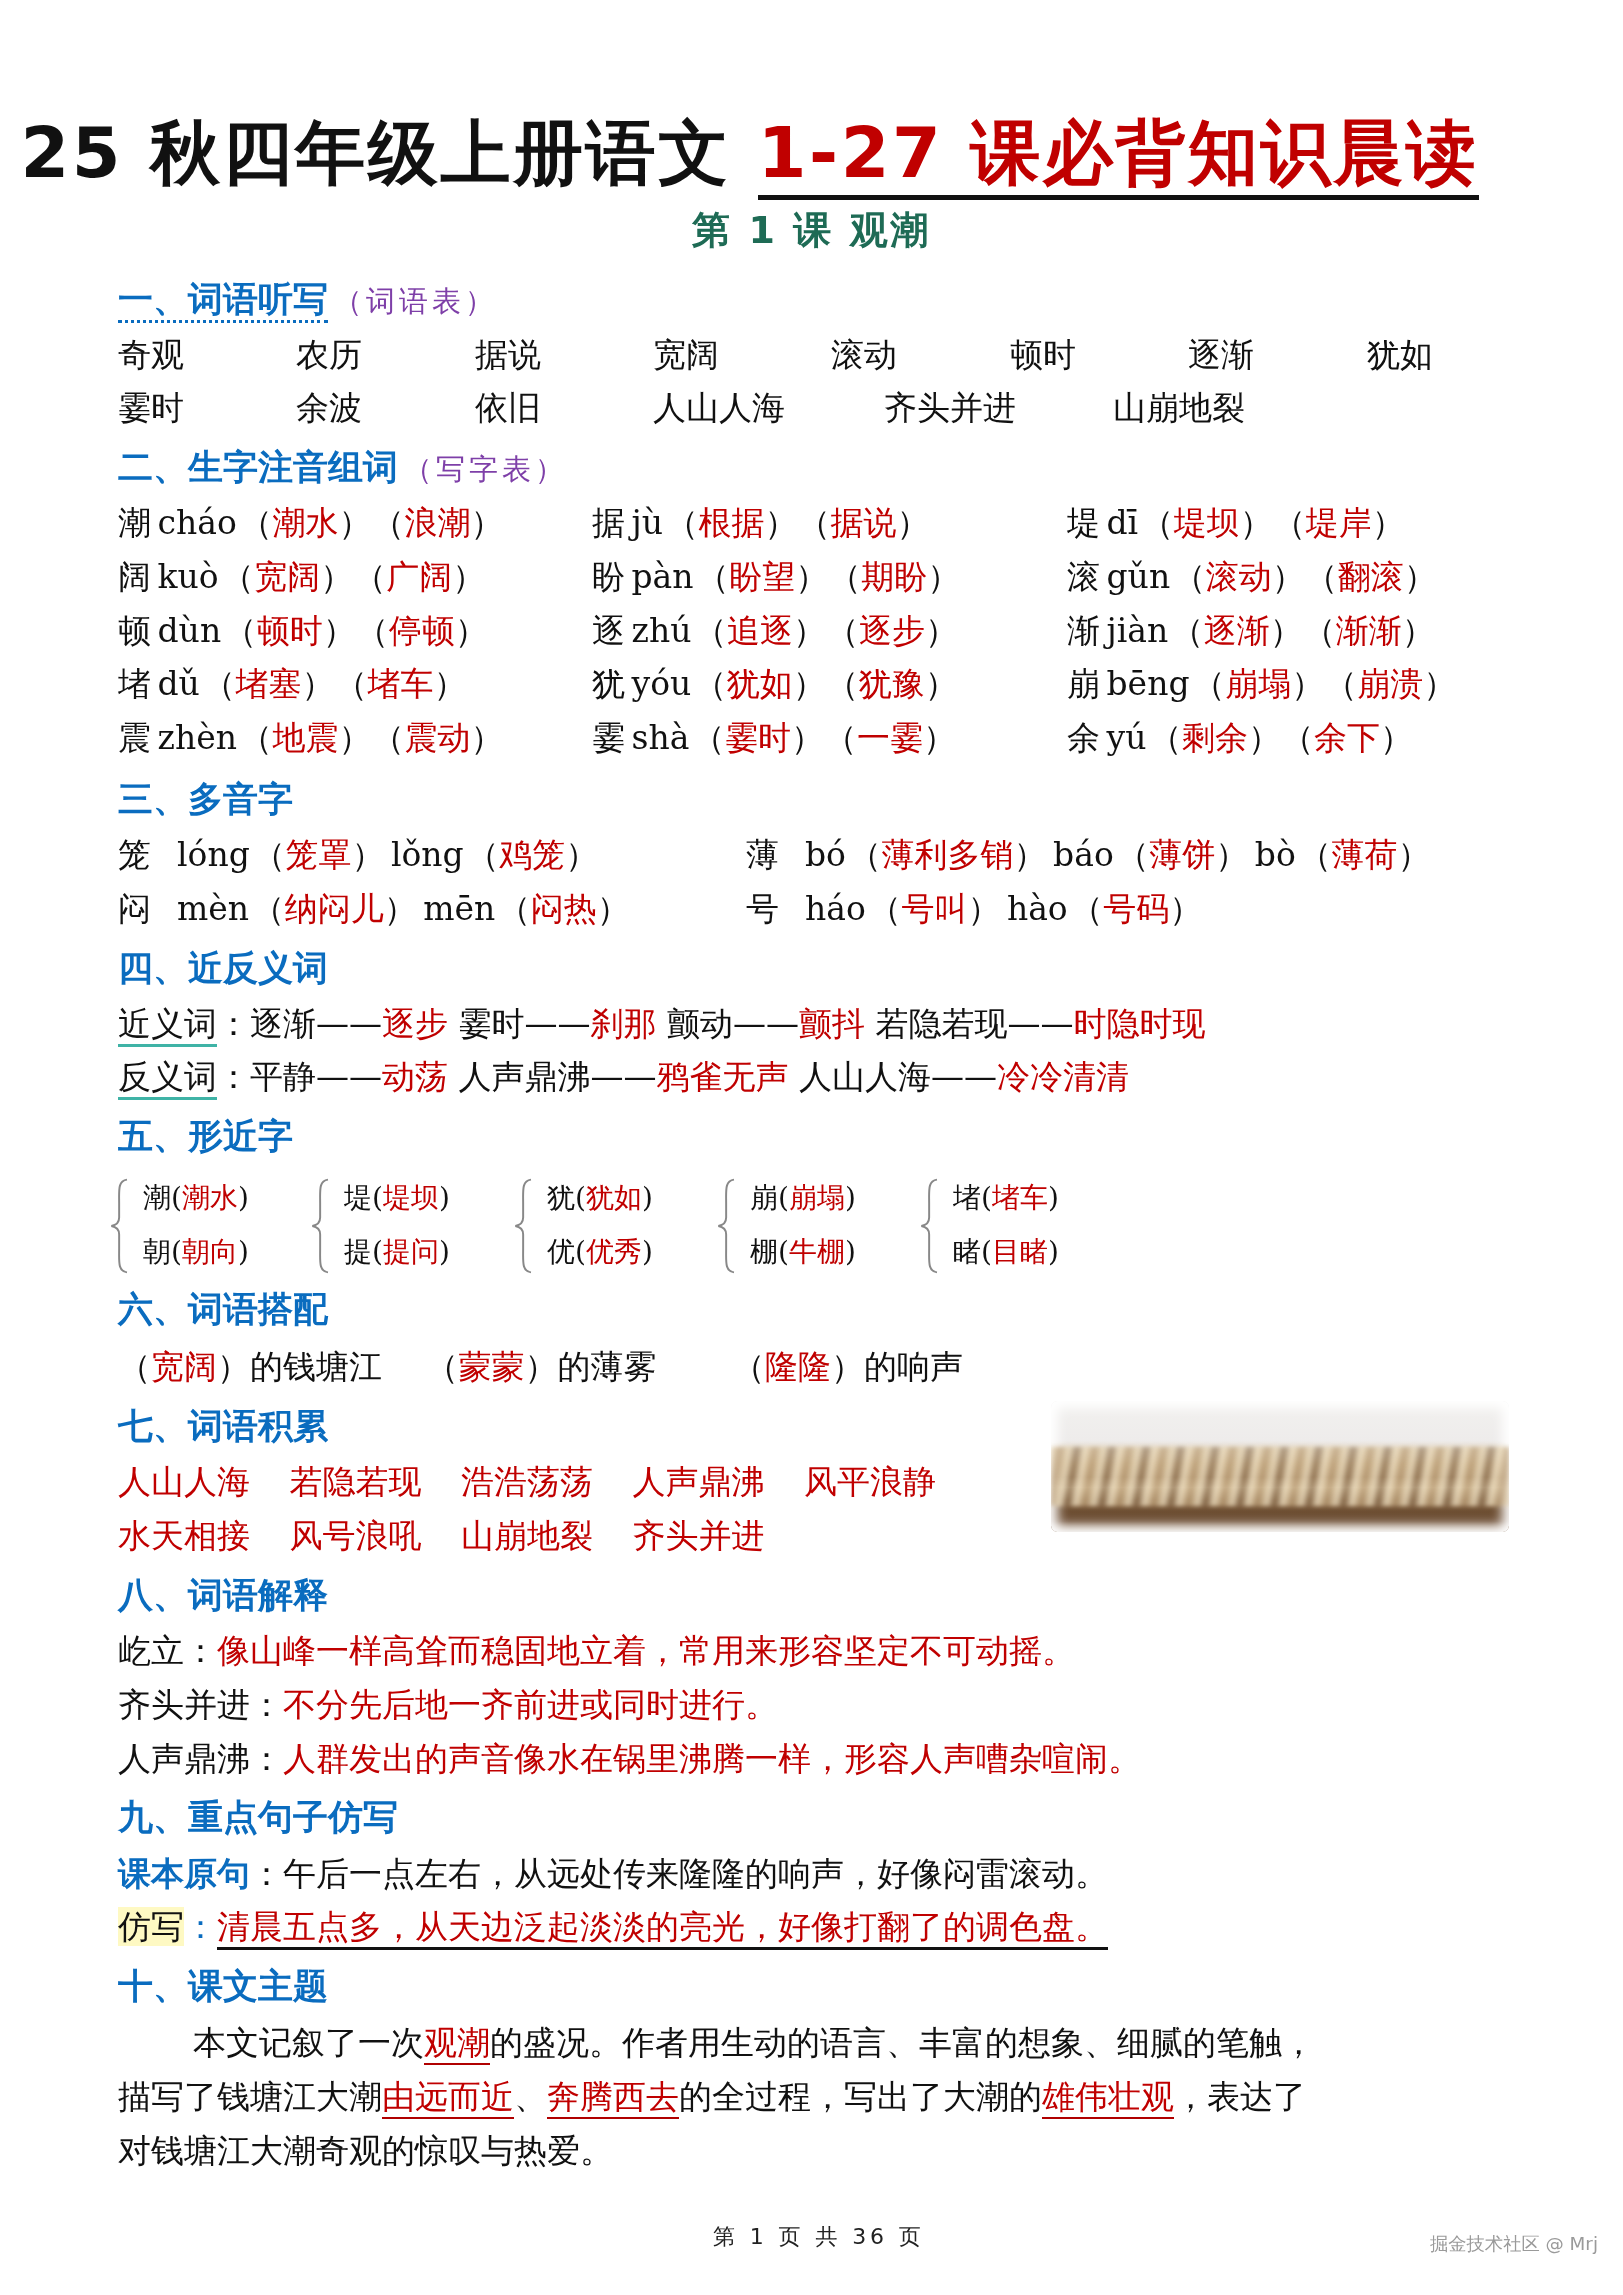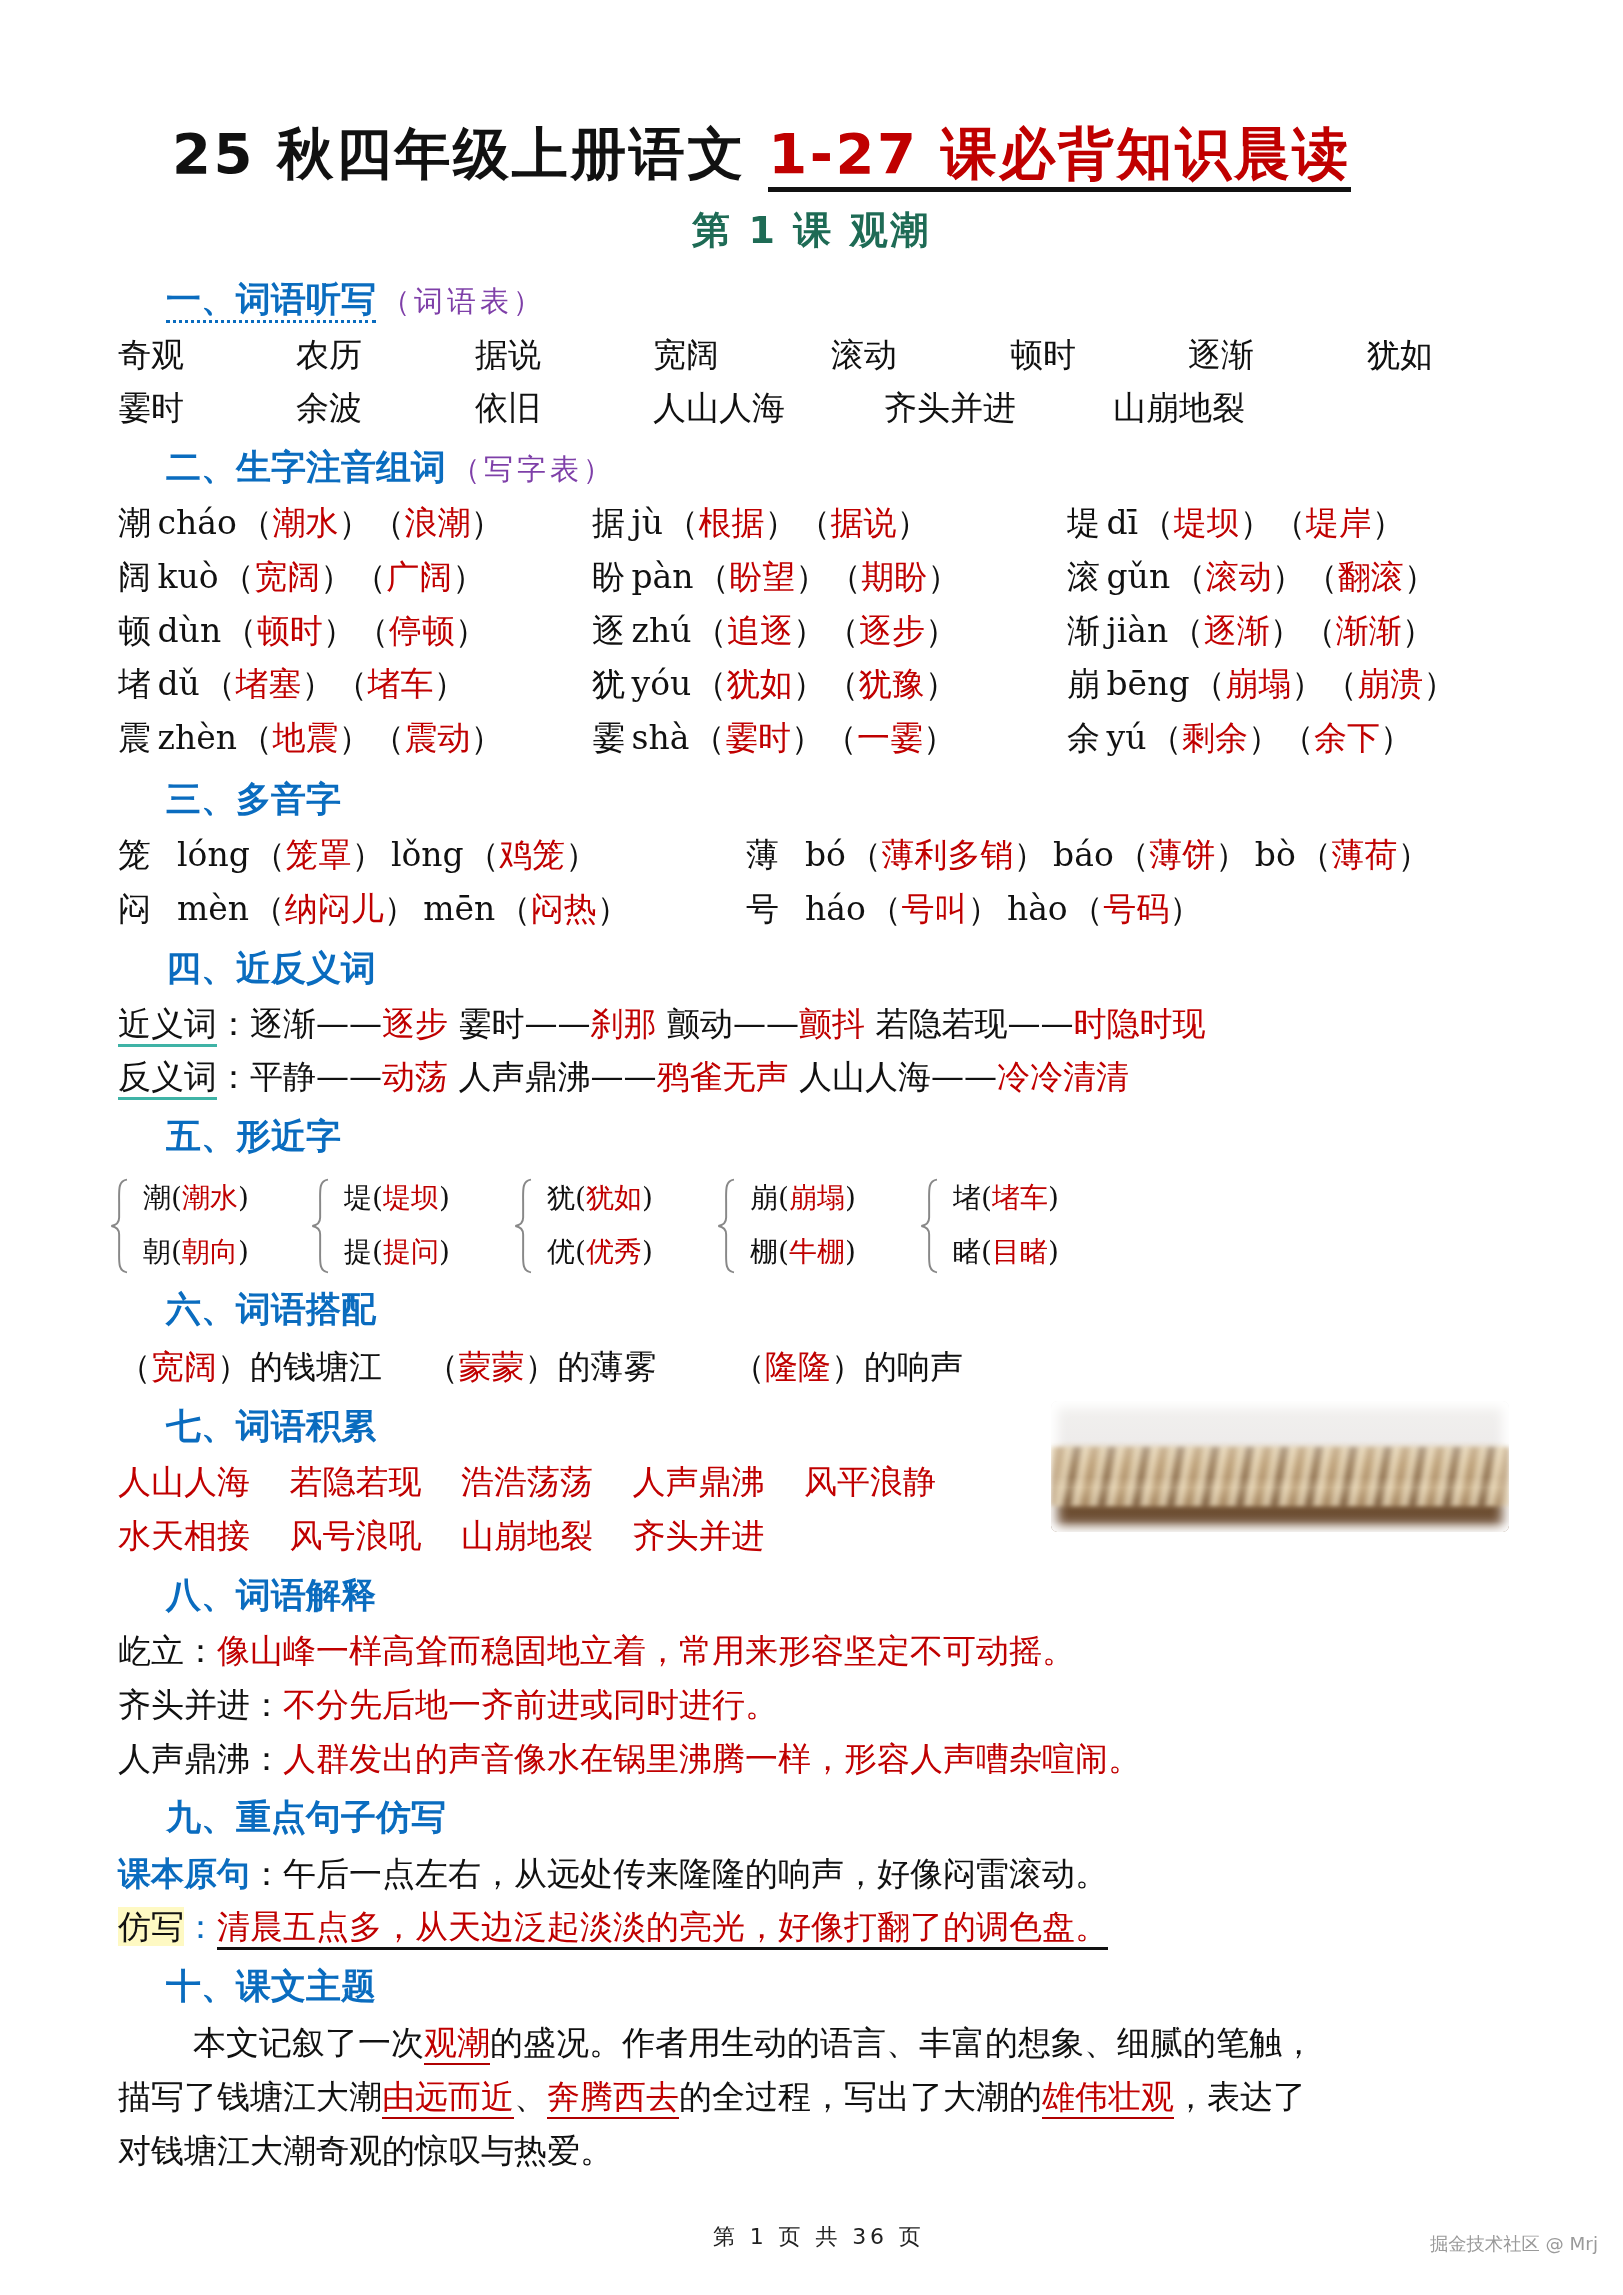--- a/index.html
+++ b/index.html
@@ -2,35 +2,35 @@
 <html style="font-size:10.5px"><head>
 <meta charset="utf-8">
 <style>
   * { box-sizing: border-box; margin: 0; padding: 0; }
   html, body { width: 1623px; height: 2295px; background: #ffffff; overflow: hidden; }
   body { position: relative; font-family: "DejaVu Serif", "Liberation Serif", serif; color: #111; }
 
   .title {
     position: absolute; top: 111px; left: 0; width: 1499px; text-align: center;
     font-family: "DejaVu Sans", "Liberation Sans", sans-serif; font-weight: bold;
-    font-size: 56px; line-height: 85px; letter-spacing: 2.6px; white-space: nowrap; margin-left: 12px;
+    font-size: 70px; line-height: 85px; letter-spacing: 2.6px; white-space: nowrap;
   }
   .title .t-black { color: #111; }
   .title .t-red { color: #c00000; border-bottom: 5.2px solid #111; padding-bottom: 1.3px; }
 
   .lesson {
     position: absolute; top: 204px; left: 0; width: 1623px; text-align: center;
     font-family: "DejaVu Sans", "Liberation Sans", sans-serif; font-weight: bold;
     font-size: 38px; line-height: 52px; color: #1e6b55; letter-spacing: 2.6px;
   }
 
   .h {
     position: absolute; left: 118px;
     font-family: "DejaVu Sans", "Liberation Sans", sans-serif; font-weight: bold;
-    font-size: 35px; line-height: 50px; color: #0a6cbf; white-space: nowrap; margin-left: 48px;
+    font-size: 35px; line-height: 50px; color: #0a6cbf; white-space: nowrap;
   }
   .h .dotted { border-bottom: 3.3px dotted #0a6cbf; padding-bottom: 1.3px; }
   .h .note { font-family: "DejaVu Serif", serif; font-weight: normal; font-size: 29px; color: #7e3fa8; margin-left: 5.2px; letter-spacing: 3.9px; }
 
   .row { position: absolute; left: 118px; font-size: 33px; line-height: 52px; white-space: nowrap; }
   .red { color: #c00000; }
 
   
   .w1 { position: absolute; font-size: 33px; line-height: 52px; white-space: nowrap; }
 

